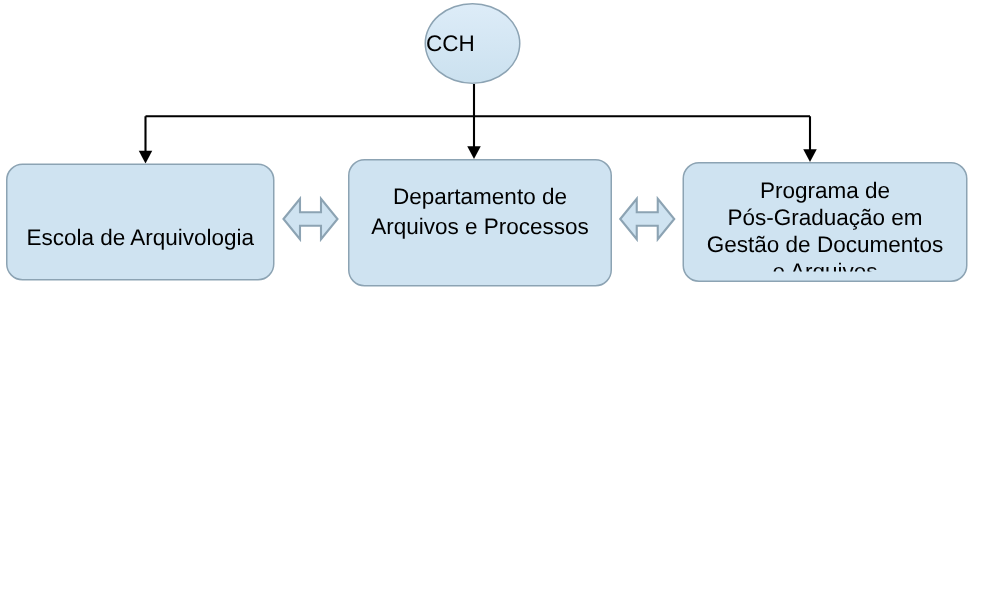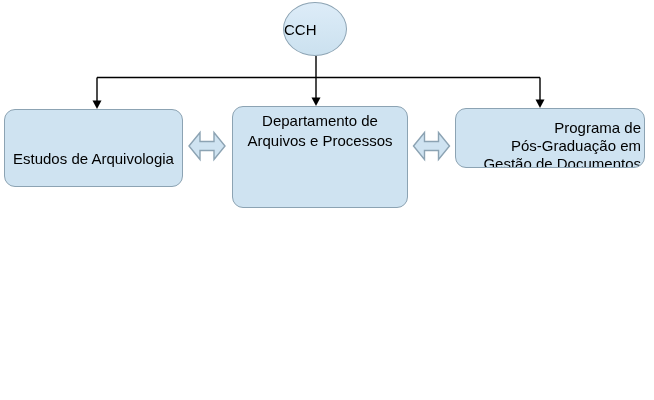--- a/index.html
+++ b/index.html
@@ -21,22 +21,22 @@
   }
   .node {
     position:absolute; box-sizing:border-box;
     background:var(--shape-fill,#cfe3f1);
     border:1.3px solid var(--shape-border,#8ca3b3);
     border-radius:11px;
     font-size:15px; text-align:center; overflow:hidden;
   }
   .node .line { display:block; white-space:nowrap; }
   .node1 { left:4px;   top:109px; width:179px; height:78px; padding-top:39px; line-height:19px; }
-  .node2 { left:232px; top:106px; width:176px; height:102px; padding-top:4px; line-height:20px; }
-  .node3 { left:455px; top:108px; width:190px; height:60px;text-align:right; }
+  .node2 { left:232px; top:106px; width:176px; height:85px; padding-top:15px; line-height:20px; }
+  .node3 { left:455px; top:108px; width:190px; height:80px; }
   .node3 .clip {
     position:absolute; top:10px; left:3px; right:3px; height:62px;
     overflow:hidden; line-height:18px;
   }
 </style>
 </head>
 <body>
 
 <div class="canvas">
 
@@ -49,21 +49,21 @@
 
     <path class="dbl-arrow" transform="translate(189,130)" d="M0 16 L11 2.5 L11 11.5 L25 11.5 L25 2.5 L36 16 L25 29.5 L25 20.5 L11 20.5 L11 29.5 Z"></path>
     <path class="dbl-arrow" transform="translate(413.5,130)" d="M0 16 L11 2.5 L11 11.5 L25 11.5 L25 2.5 L36 16 L25 29.5 L25 20.5 L11 20.5 L11 29.5 Z"></path>
   </svg>
 
   <div class="root-node">
     <span>CCH</span>
   </div>
 
   <div class="node node1">
-    <span class="line">Estudos de Arquivologia</span>
+    <span class="line">Escola de Arquivologia</span>
   </div>
 
   <div class="node node2">
     <span class="line">Departamento de</span>
     <span class="line">Arquivos e Processos</span>
   </div>
 
   <div class="node node3">
     <div class="clip">
       <span class="line">Programa de</span>

